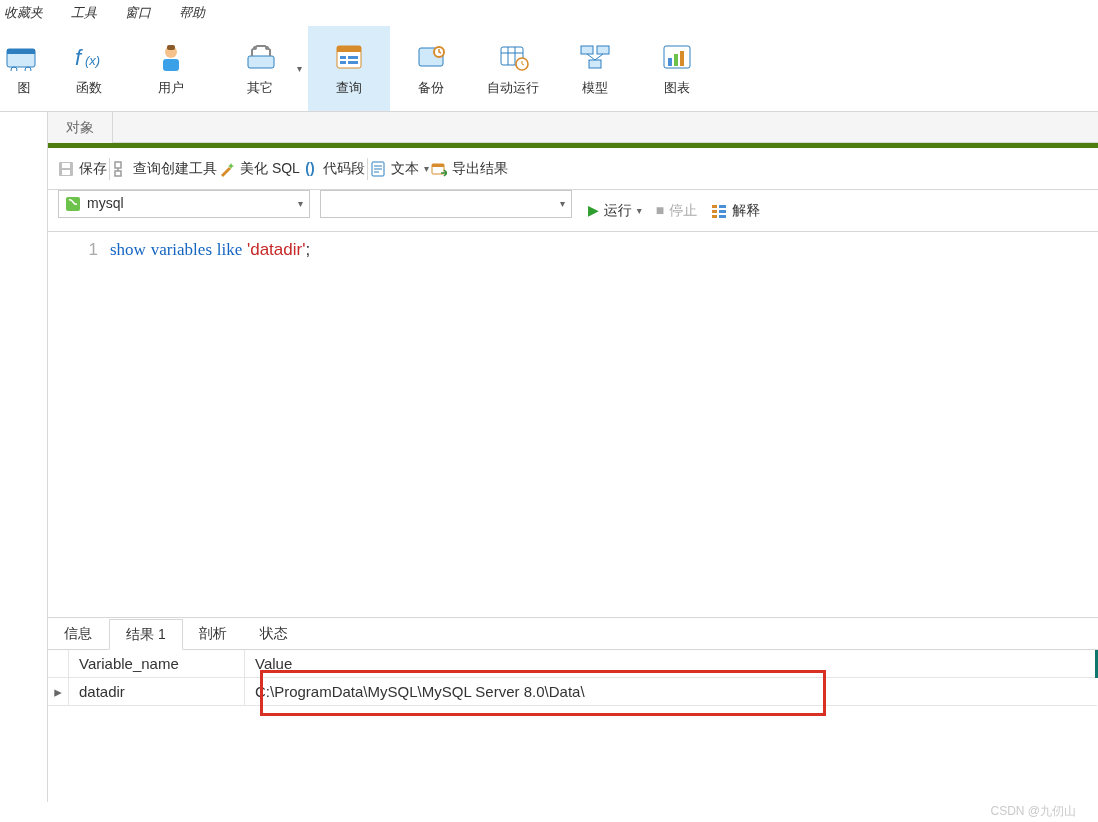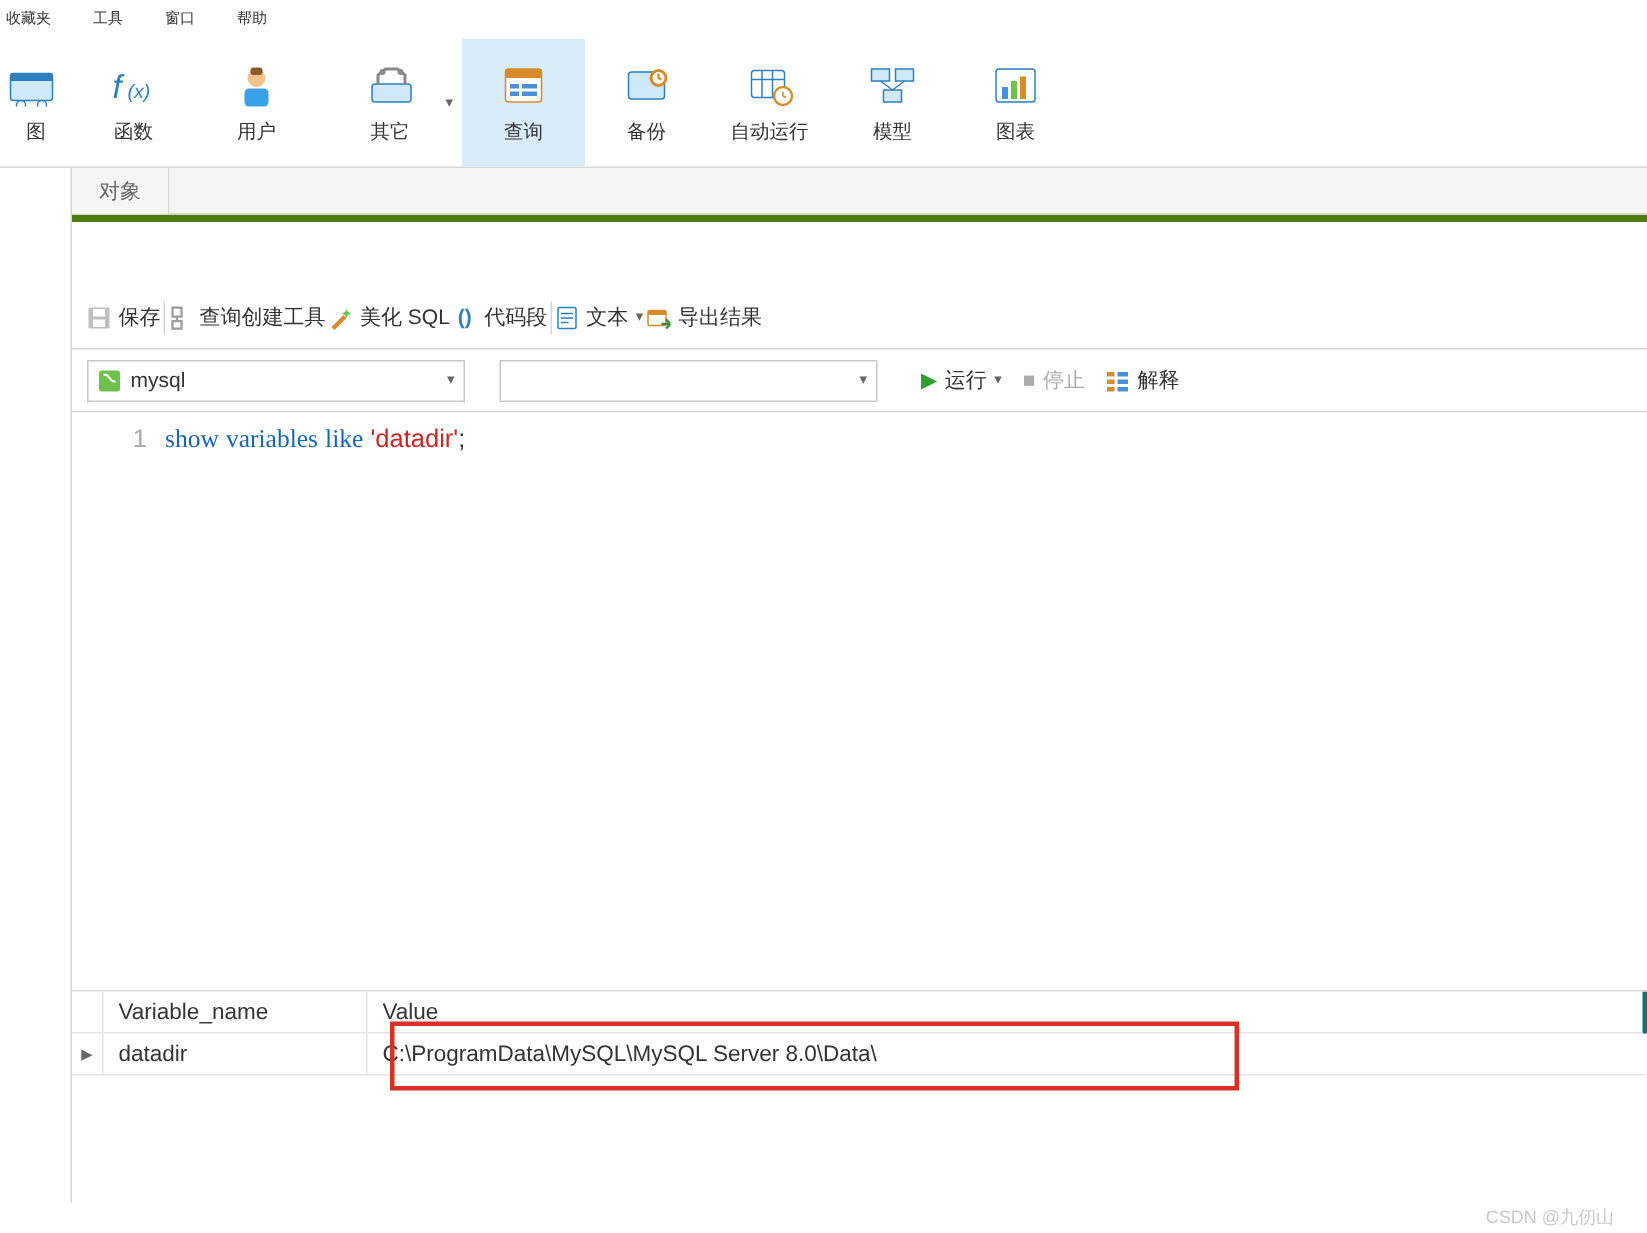--- a/index.html
+++ b/index.html
@@ -1,19 +1,19 @@
 <!DOCTYPE html>
 <html><head>
 <meta charset="utf-8">
 <style>
   * { box-sizing: border-box; font-family: "Microsoft YaHei", "Segoe UI", Arial, sans-serif; }
   html, body { margin: 0; padding: 0; width: 1098px; height: 822px; background: #fff; color: #333; font-size: 14px; overflow: hidden; line-height: 1.4; }
 
   
-  .menubar { height: 26px; display: flex; align-items: center; padding: 2px 4px 2px 4px; font-size: 10px; }
+  .menubar { height: 26px; display: flex; align-items: center; padding: 2px 4px 2px 4px; font-size: 13px; font-style: italic; }
   .menubar span { margin-right: 28px; cursor: default; }
 
   
   .ribbon { height: 86px; border-bottom: 1px solid #d7d7d7; display: flex; align-items: stretch; padding: 0 0 0 0; }
   .ribbon .rbtn { width: 82px; display: flex; flex-direction: column; align-items: center; justify-content: center; gap: 4px; font-size: 13px; color: #333; cursor: default; position: relative; }
   .ribbon .rbtn.first { width: 48px; }
   .ribbon .rbtn.active { background: #d9ecf9; }
   .ribbon .rbtn .ic { width: 36px; height: 36px; display: flex; align-items: center; justify-content: center; }
   .ribbon .rbtn .caret { position: absolute; right: 6px; top: 50%; transform: translateY(-50%); font-size: 10px; color: #666; }
   .ribbon .rbtn.withcaret { width: 96px; }
@@ -26,27 +26,27 @@
 
   
   .edtabs { height: 36px; border-bottom: 5px solid #4d7c0f; display: flex; align-items: stretch; }
   .edtab { padding: 0 18px; display: flex; align-items: center; gap: 6px; border-right: 1px solid #d7d7d7; font-size: 14px; color: #666; cursor: default; }
   .edtab.inactive { background: #f5f5f5; }
   .edtab.active { background: #fff; border-bottom: 1px solid #fff; position: relative; z-index: 1; }
   .edtab .tabic { width: 16px; height: 16px; display: inline-flex; align-items: center; justify-content: center; }
   .edtabs .filler { flex: 1; border-bottom: 1px solid #d7d7d7; background: #f5f5f5; }
 
   
-  .tbar { height: 42px; border-bottom: 1px solid #d7d7d7; display: flex; align-items: center; gap: 2px; padding: 0 10px; font-size: 14px; color: #333; margin-top: 43px; }
+  .tbar { height: 42px; border-bottom: 1px solid #d7d7d7; display: flex; align-items: center; gap: 2px; padding: 0 10px; font-size: 14px; color: #333; }
   .tbar .tbtn { display: inline-flex; align-items: center; gap: 5px; cursor: default; }
   .tbar .sep { width: 1px; height: 22px; background: #d7d7d7; }
   .tbar .ic16 { width: 16px; height: 16px; display: inline-flex; align-items: center; justify-content: center; }
 
   
-  .connrow { height: 42px; border-bottom: 1px solid #d7d7d7; display: flex; align-items: center; gap: 23px; padding: 0 10px; font-size: 14px; }
+  .connrow { height: 42px; border-bottom: 1px solid #d7d7d7; display: flex; gap: 10px; padding: 0 10px; font-size: 14px; }
   .connrow .combo { height: 28px; border: 1px solid #c8c8c8; background: #fff; display: flex; align-items: center; padding: 0 6px 0 6px; gap: 6px; }
   .connrow .combo.c1 { width: 252px; }
   .connrow .combo.c2 { width: 252px; }
   .connrow .combo .dd { margin-left: auto; font-size: 10px; color: #666; }
   .connrow .rbtns { display: flex; align-items: center; gap: 14px; margin-left: 6px; }
   .connrow .rbtns .act { display: inline-flex; align-items: center; gap: 5px; cursor: default; }
   .connrow .rbtns .act.disabled { color: #aaa; }
 
   
   .editor { flex: 0 0 auto; height: 386px; display: flex; font-family: Consolas, "Courier New", monospace; font-size: 17px; border-bottom: 1px solid #d7d7d7; background:#fff; }
@@ -299,20 +299,26 @@
           <span>解释</span>
         </span>
       </div>
     </div>
 
     <div class="editor">
       <div class="gutter"><span>1</span></div>
       <div class="code"><span class="kw">show</span> <span class="kw">variables</span> <span class="kw">like</span> <span class="str">'datadir'</span><span>;</span></div>
     </div>
 
+    <div class="restabs">
+      <div class="rt">信息</div>
+      <div class="rt active">结果 1</div>
+      <div class="rt">剖析</div>
+      <div class="rt">状态</div>
+    </div>
 
     <div class="grid">
       <table>
         <thead>
           <tr>
             <th></th>
             <th class="col1">Variable_name</th>
             <th>Value</th>
           </tr>
         </thead>

